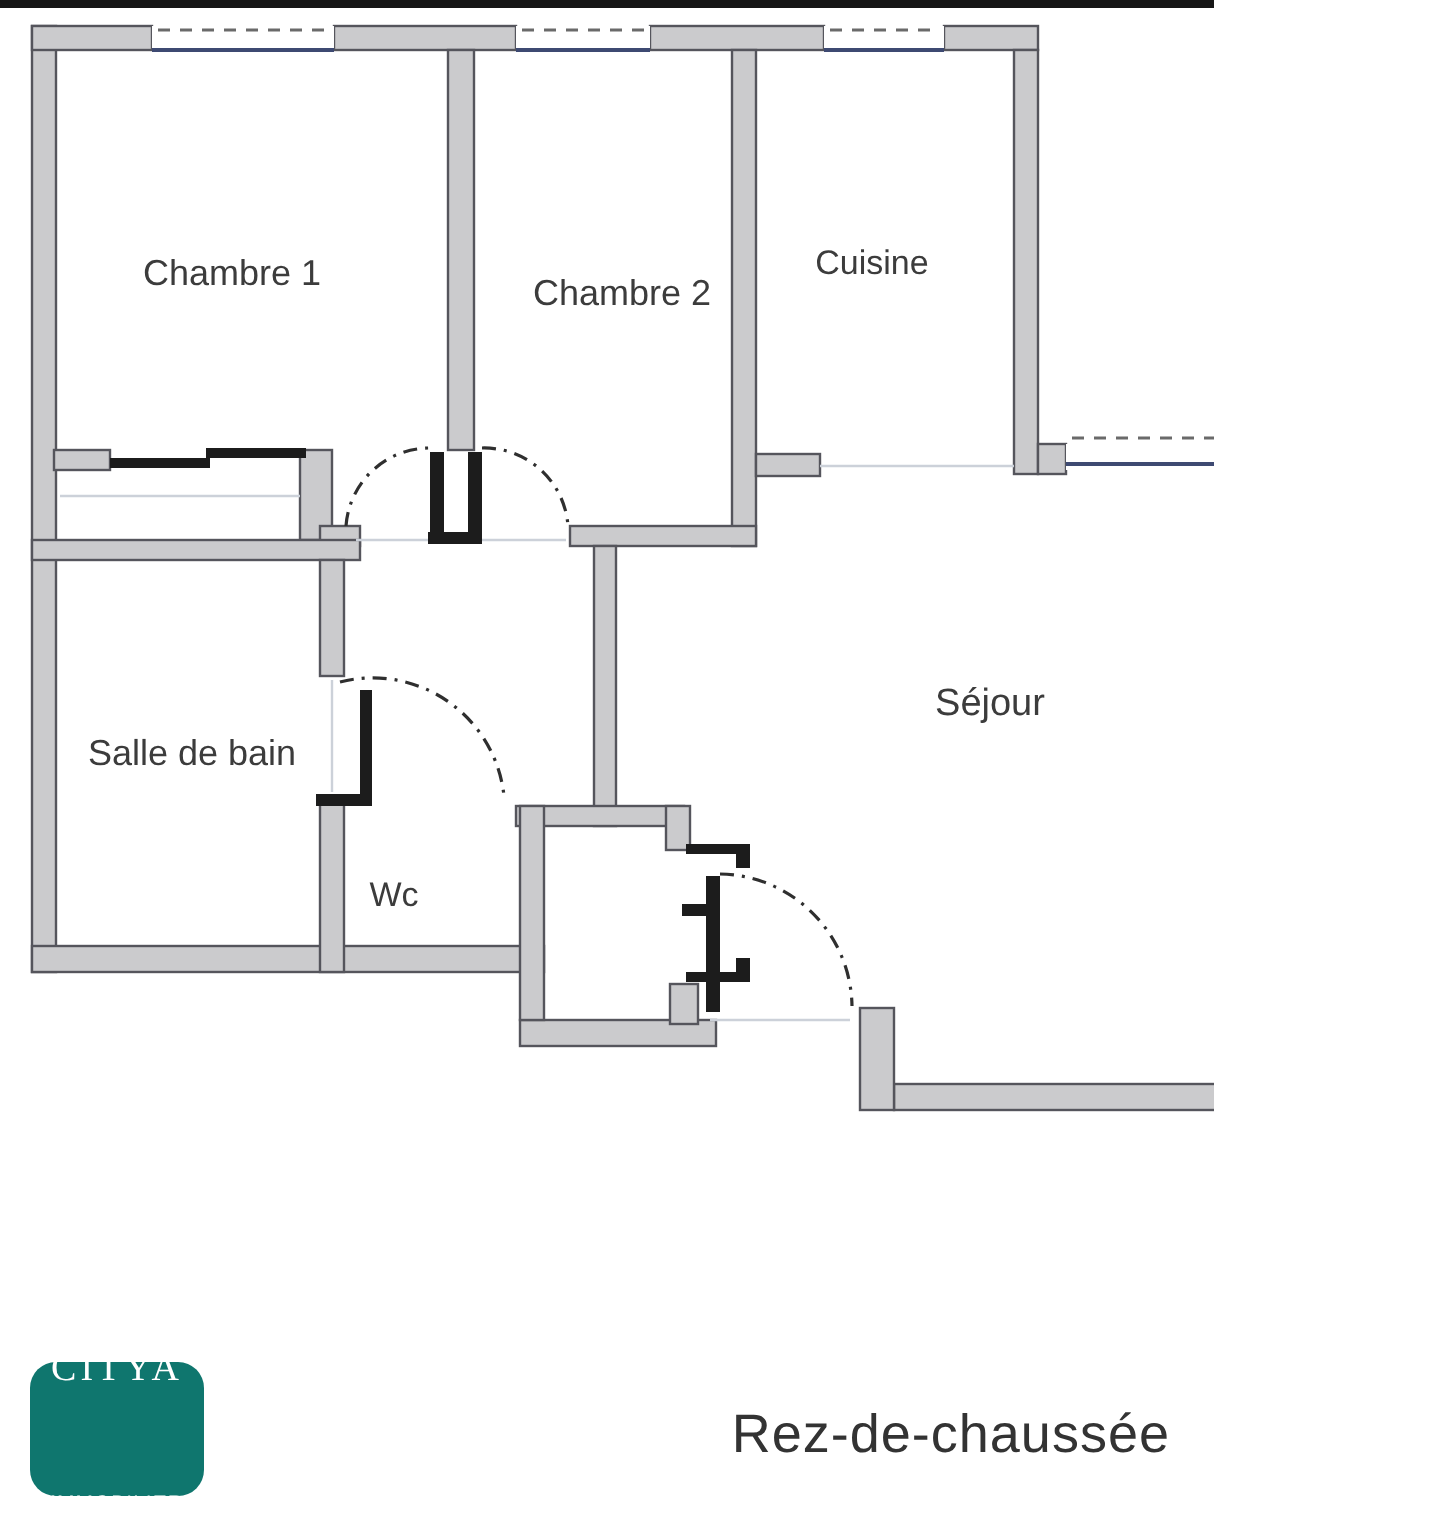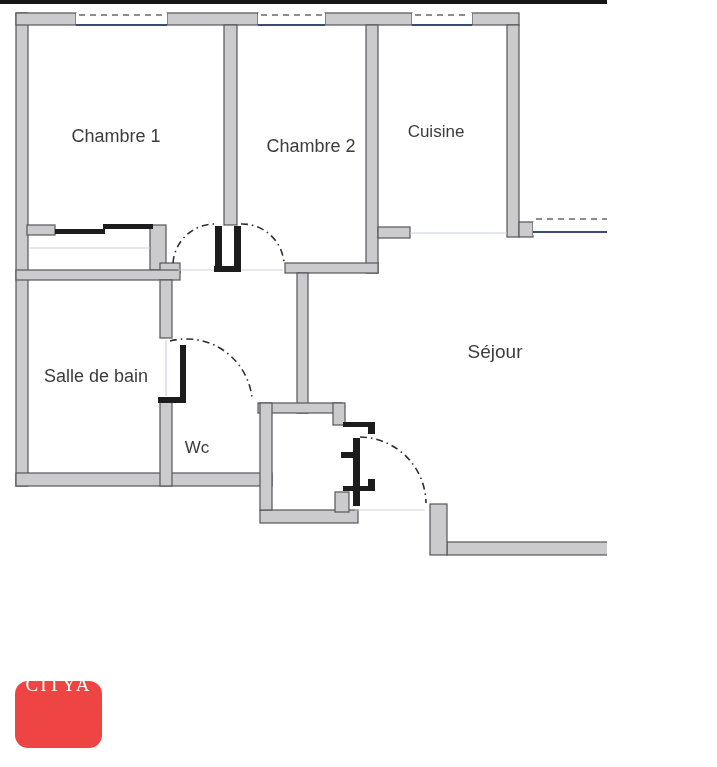--- a/index.html
+++ b/index.html
@@ -100,27 +100,28 @@
       <path d="M170 341 A66 66 0 0 1 252 398" fill="none" stroke="#2f2f2f" stroke-width="1.6" stroke-dasharray="7 4 1.5 4"></path>
       <path d="M360 437 A67 67 0 0 1 426 503" fill="none" stroke="#2f2f2f" stroke-width="1.6" stroke-dasharray="7 4 1.5 4"></path>
       <text x="116" y="136" dy="0.35em" text-anchor="middle" font-size="18" fill="#3c3c3c" font-family="&quot;Liberation Sans&quot;, sans-serif">Chambre 1</text>
       <text x="311" y="146" dy="0.35em" text-anchor="middle" font-size="18" fill="#3c3c3c" font-family="&quot;Liberation Sans&quot;, sans-serif">Chambre 2</text>
       <text x="436" y="131" dy="0.35em" text-anchor="middle" font-size="17" fill="#3c3c3c" font-family="&quot;Liberation Sans&quot;, sans-serif">Cuisine</text>
       <text x="495" y="351" dy="0.35em" text-anchor="middle" font-size="19" fill="#3c3c3c" font-family="&quot;Liberation Sans&quot;, sans-serif">Séjour</text>
       <text x="96" y="376" dy="0.35em" text-anchor="middle" font-size="18" fill="#3c3c3c" font-family="&quot;Liberation Sans&quot;, sans-serif">Salle de bain</text>
       <text x="197" y="447" dy="0.35em" text-anchor="middle" font-size="17" fill="#3c3c3c" font-family="&quot;Liberation Sans&quot;, sans-serif">Wc</text>
     </svg>
 
-  <div class="logo" style="background: #ef4444; color: rgb(255, 255, 255); text-align: right;">
+  <div class="logo" style="background: #0f766e; color: rgb(255, 255, 255); text-align: right;">
     <svg width="30" height="19" viewBox="0 0 40 26">
       <rect x="3" y="1.5" width="34" height="3" fill="#ffffff"></rect>
       <rect x="7" y="6.5" width="26" height="2.5" fill="#ffffff"></rect>
       <circle cx="9.5" cy="14" r="3.8" fill="none" stroke="#ffffff" stroke-width="1.6"></circle>
       <circle cx="30.5" cy="14" r="3.8" fill="none" stroke="#ffffff" stroke-width="1.6"></circle>
       <path d="M14 11 L14 25 M18 11 L18 26 M22 11 L22 26 M26 11 L26 25" stroke="#ffffff" stroke-width="1.7" fill="none"></path>
     </svg>
     <div class="brand">CITYA</div>
     <div class="divider" style="background: rgb(177, 177, 132);"></div>
     <div class="tagline">IMMOBILIER</div>
   </div>
 
+  <div class="floorlabel">Rez-de-chaussée</div>
 
 </div>
 
 </body></html>

